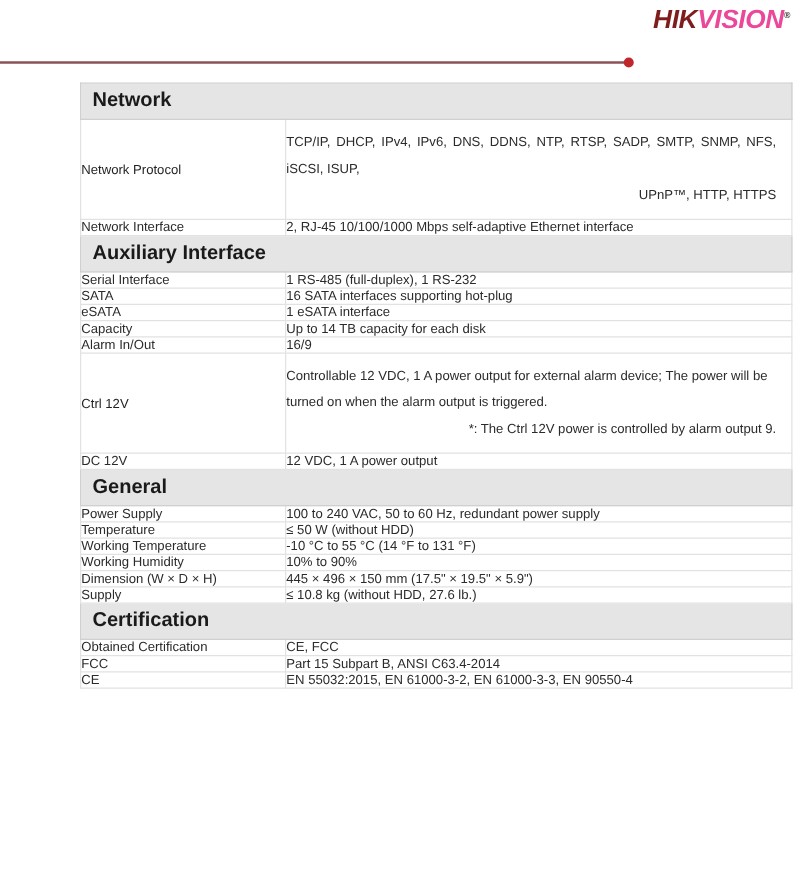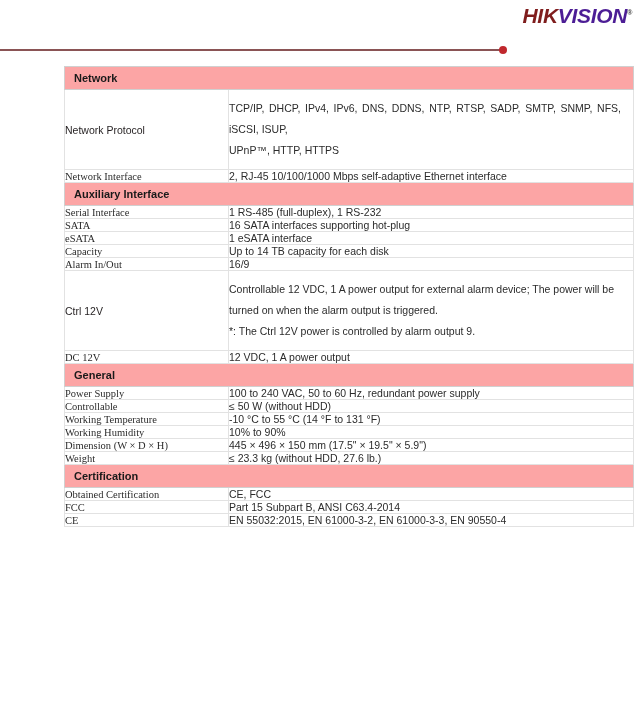--- a/index.html
+++ b/index.html
@@ -26,21 +26,21 @@
     right: 8px;
     top: 4px;
     font-family: "Liberation Sans", sans-serif;
     font-size: 21px;
     font-weight: bold;
     font-style: italic;
     letter-spacing: -0.3px;
     white-space: nowrap;
   }
   .brand .hik { color: #7f1d1d; }
-  .brand .vision { color: #4c1d95; }
+  .brand .vision { color: #ec4899; }
   .brand .tm {
     color: #3b3b3b;
     font-size: 7px;
     font-style: normal;
     vertical-align: super;
   }
 
   .rule-wrap {
     position: absolute;
     left: 0;
@@ -78,52 +78,51 @@
   }
   .spec-table td {
     border: 1px solid #e2e2e2;
     padding: 0;
     vertical-align: middle;
   }
   .col-label { width: 164px; }
   .col-value { width: 405px; }
 
   .section-row td {
-    background: #fca5a5;
+    background: #e5e5e5;
     border-color: #d0d0d0;
     font-weight: bold;
     color: #1a1a1a;
     padding: 5px 0 5px 9px;
-    font-size: 11px;
+    font-size: 16px;
     height: 12px;
   }
 
   .cell-label {
     padding: 6px 8px 6px 9px;
     color: #2b2b2b;
-    font-family: Liberation Serif, serif;
   }
   .cell-value {
     padding: 6px 10px 6px 9px;
     color: #2b2b2b;
   }
   .cell-value.multiline {
     padding-top: 8px;
     padding-bottom: 8px;
     line-height: 2.0;
     text-align: justify;
     text-justify: inter-word;
     padding-right: 12px;
     margin-top: 15px;
   }
   .cell-value.multiline p {
     margin: 0;
   }
   .cell-value.multiline p.last {
-    text-align: left;
+    text-align: right;
   }
   .tall-label {
     padding: 6px 8px 6px 9px;
     margin-top: 22px;
   }
 </style>
 </head>
 <body>
 
 <div class="page-header">
@@ -192,38 +191,38 @@
         <td class="cell-value">12 VDC, 1 A power output</td>
       </tr>
       <tr class="section-row">
         <td colspan="2">General</td>
       </tr>
       <tr>
         <td class="cell-label">Power Supply</td>
         <td class="cell-value">100 to 240 VAC, 50 to 60 Hz, redundant power supply</td>
       </tr>
       <tr>
-        <td class="cell-label">Controllable</td>
+        <td class="cell-label">Temperature</td>
         <td class="cell-value">≤ 50 W (without HDD)</td>
       </tr>
       <tr>
         <td class="cell-label">Working Temperature</td>
         <td class="cell-value">-10 °C to 55 °C (14 °F to 131 °F)</td>
       </tr>
       <tr>
         <td class="cell-label">Working Humidity</td>
         <td class="cell-value">10% to 90%</td>
       </tr>
       <tr>
         <td class="cell-label">Dimension (W × D × H)</td>
         <td class="cell-value">445 × 496 × 150 mm (17.5" × 19.5" × 5.9")</td>
       </tr>
       <tr>
-        <td class="cell-label">Weight</td>
-        <td class="cell-value">≤ 23.3 kg (without HDD, 27.6 lb.)</td>
+        <td class="cell-label">Supply</td>
+        <td class="cell-value">≤ 10.8 kg (without HDD, 27.6 lb.)</td>
       </tr>
       <tr class="section-row">
         <td colspan="2">Certification</td>
       </tr>
       <tr>
         <td class="cell-label">Obtained Certification</td>
         <td class="cell-value">CE, FCC</td>
       </tr>
       <tr>
         <td class="cell-label">FCC</td>

